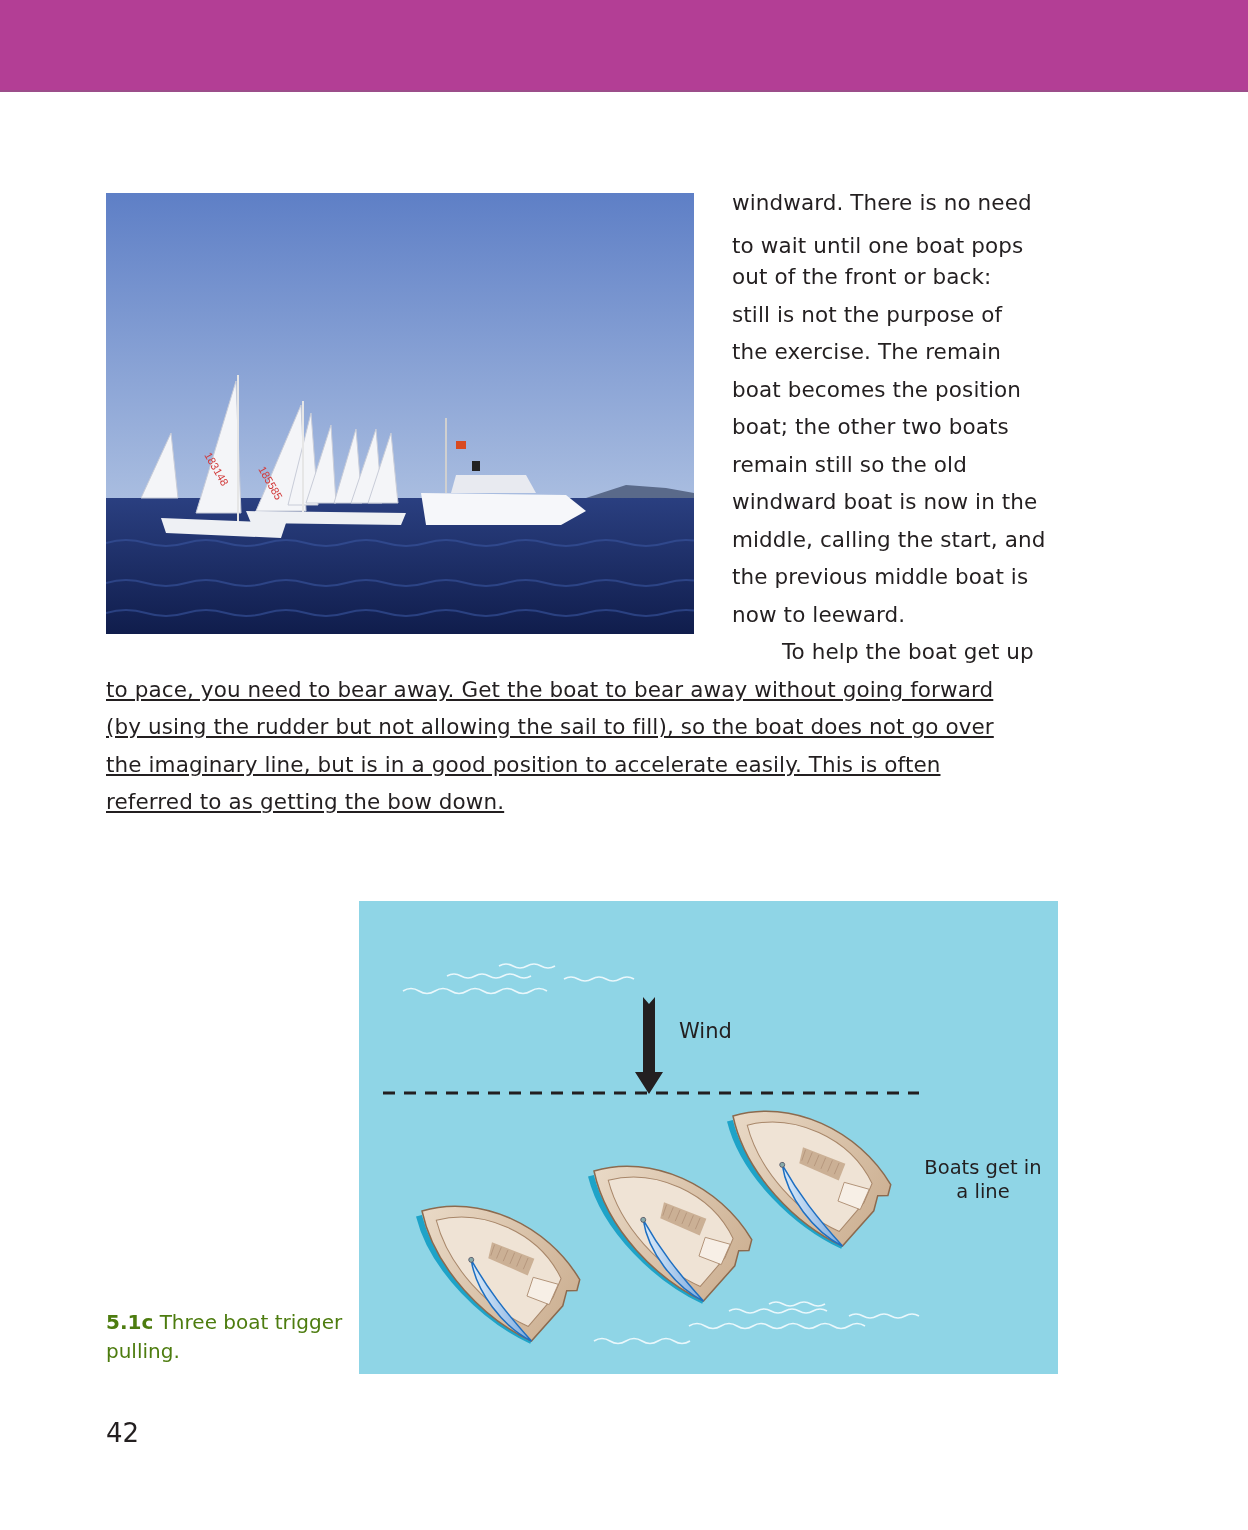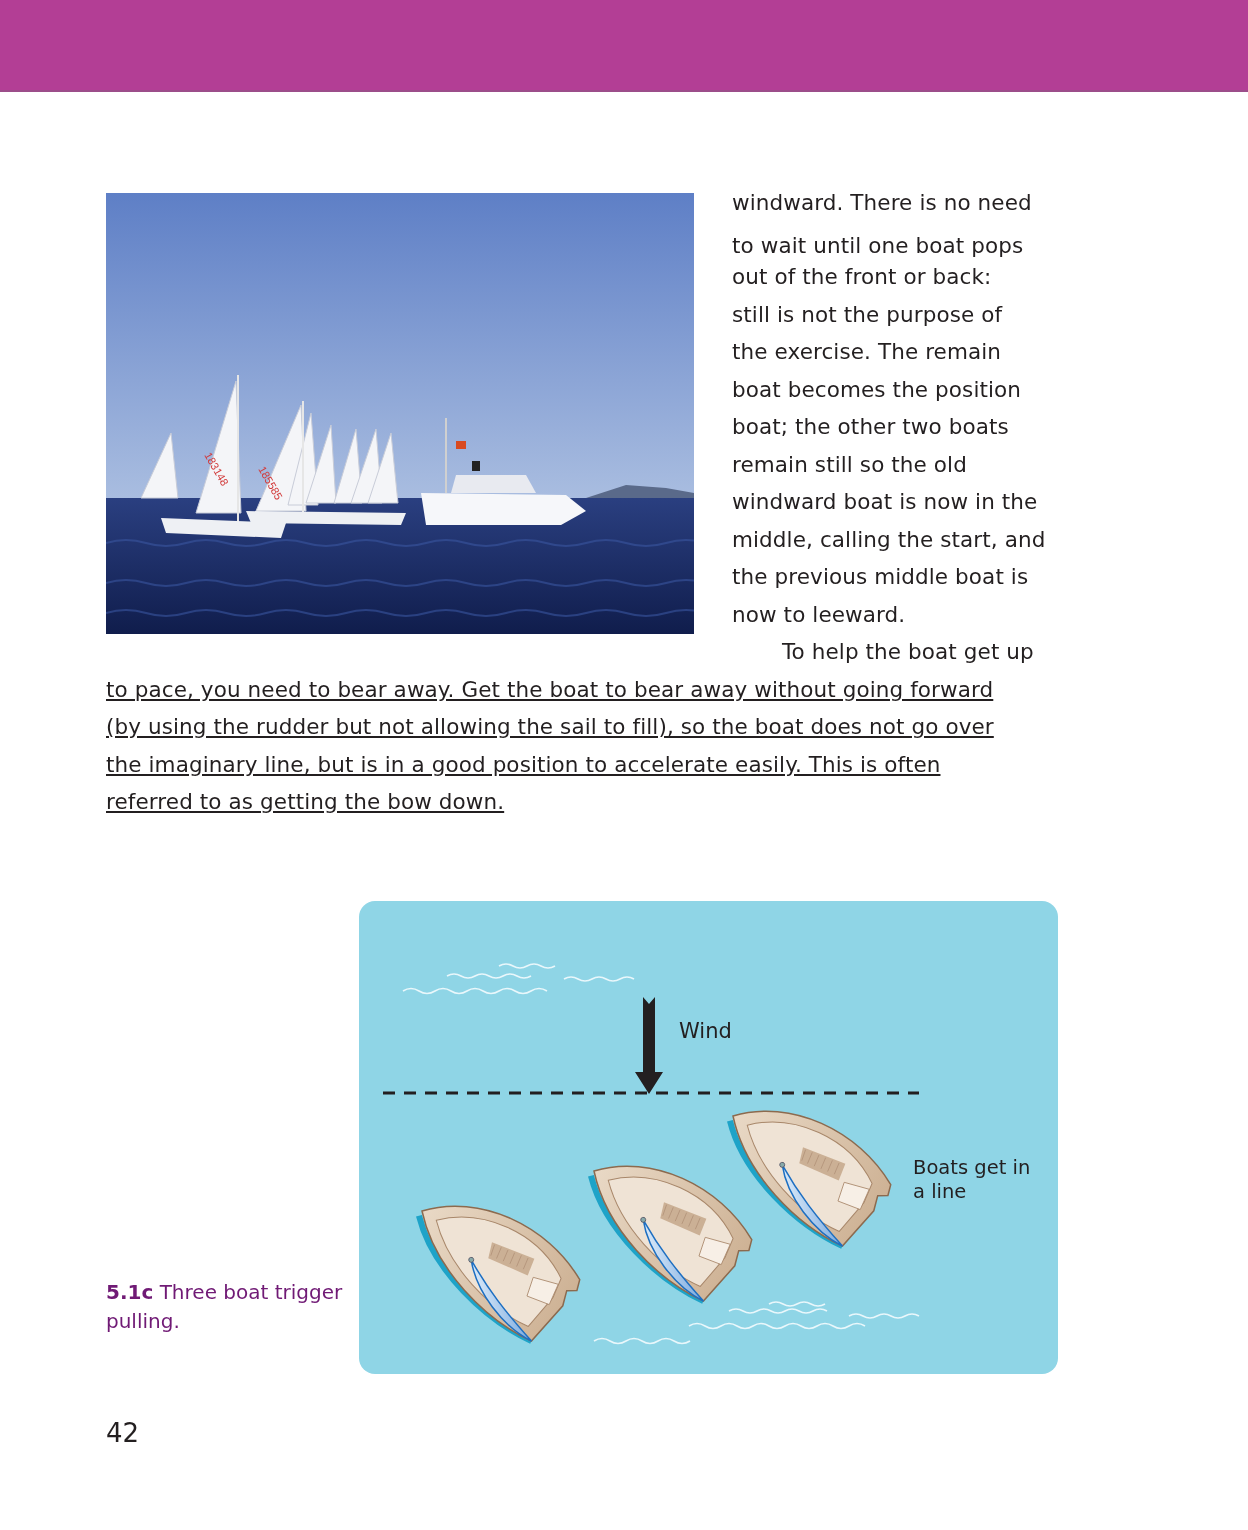--- a/index.html
+++ b/index.html
@@ -4,25 +4,25 @@
 <style>
   html, body { margin:0; padding:0; }
   body { width:1248px; height:1530px; background:#ffffff; position:relative; overflow:hidden;
          font-family:"DejaVu Sans", "Liberation Sans", sans-serif; color:#231f20; }
   .header-band { position:absolute; left:0; top:0; width:1248px; height:90px; background:#b33e95; border-bottom:2px solid #9c4d8a; }
   .photo { position:absolute; left:106px; top:193px; width:588px; height:441px; overflow:hidden; }
   .photo svg { display:block; }
   .text-line { position:absolute; font-size:21.5px; line-height:37.5px; white-space:nowrap; letter-spacing:0.1px; }
   .col-right { left:732px; }
   .full { left:106px;text-decoration:underline; }
-  .diagram { position:absolute; left:359px; top:901px; width:699px; height:473px; background:#8fd5e6; overflow:hidden;border-radius:16px; }
+  .diagram { position:absolute; left:359px; top:901px; width:699px; height:473px; background:#8fd5e6; overflow:hidden; }
   .diagram svg { position:absolute; left:0; top:0; }
   .wind-label { position:absolute; left:320px; top:118px; font-size:21px; color:#231f20; }
-  .boats-label { position:absolute; left:554px; top:255px; font-size:19.5px; line-height:24px; color:#231f20; width:140px; }
-  .caption { position:absolute; left:106px; top:1278px; width:240px; font-size:20px; line-height:29px; color:#701a75; }
+  .boats-label { position:absolute; left:554px; top:255px; font-size:19.5px; line-height:24px; color:#231f20; width:140px;text-align:center; }
+  .caption { position:absolute; left:106px; top:1308px; width:240px; font-size:20px; line-height:29px; color:#4d7c0f; }
   .caption .num { font-weight:bold; }
   .page-number { position:absolute; left:106px; top:1418px; font-size:26px; color:#231f20; }
 </style>
 </head>
 <body>
 
 <div class="header-band"></div>
 
 <div class="photo">
   <svg width="588" height="441" viewBox="0 0 588 441">

